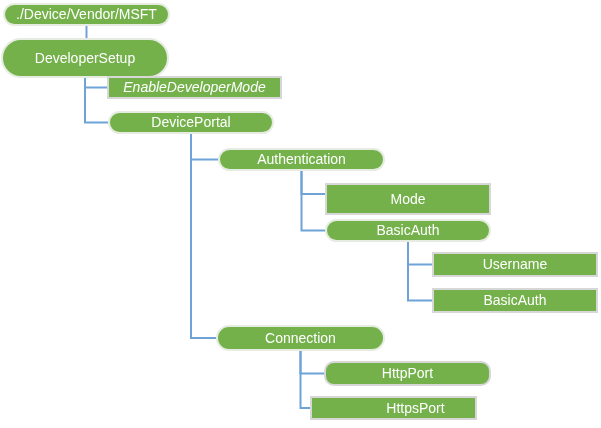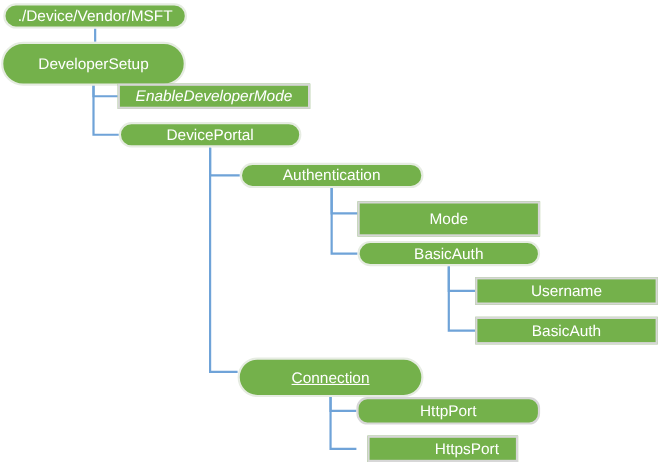--- a/index.html
+++ b/index.html
@@ -95,23 +95,23 @@
       </div>
       <div class="node pill" style="left: 325px; top: 219px; width: 166px; height: 23px;">
         <span>BasicAuth</span>
       </div>
       <div class="node rect" style="left: 432px; top: 252px; width: 166px; height: 25px;">
         <span>Username</span>
       </div>
       <div class="node rect" style="left: 432px; top: 288px; width: 166px; height: 25px;">
         <span>BasicAuth</span>
       </div>
-      <div class="node pill" style="left: 216px; top: 325px; width: 169px; height: 36px; text-decoration: underline;">
+      <div class="node pill" style="left: 216px; top: 325px; width: 169px; height: 26px;">
         <span>Connection</span>
       </div>
       <div class="node rect" style="left: 324px; top: 361px; width: 167px; height: 25px; border-radius: 10px;">
         <span>HttpPort</span>
       </div>
-      <div class="node rect" style="left: 334px; top: 396px; width: 137px; height: 24px; padding-left: 44px;">
+      <div class="node rect" style="left: 310px; top: 396px; width: 167px; height: 24px; padding-left: 44px;">
         <span>HttpsPort</span>
       </div>
     </div>
 </div>
 
 </body></html>

